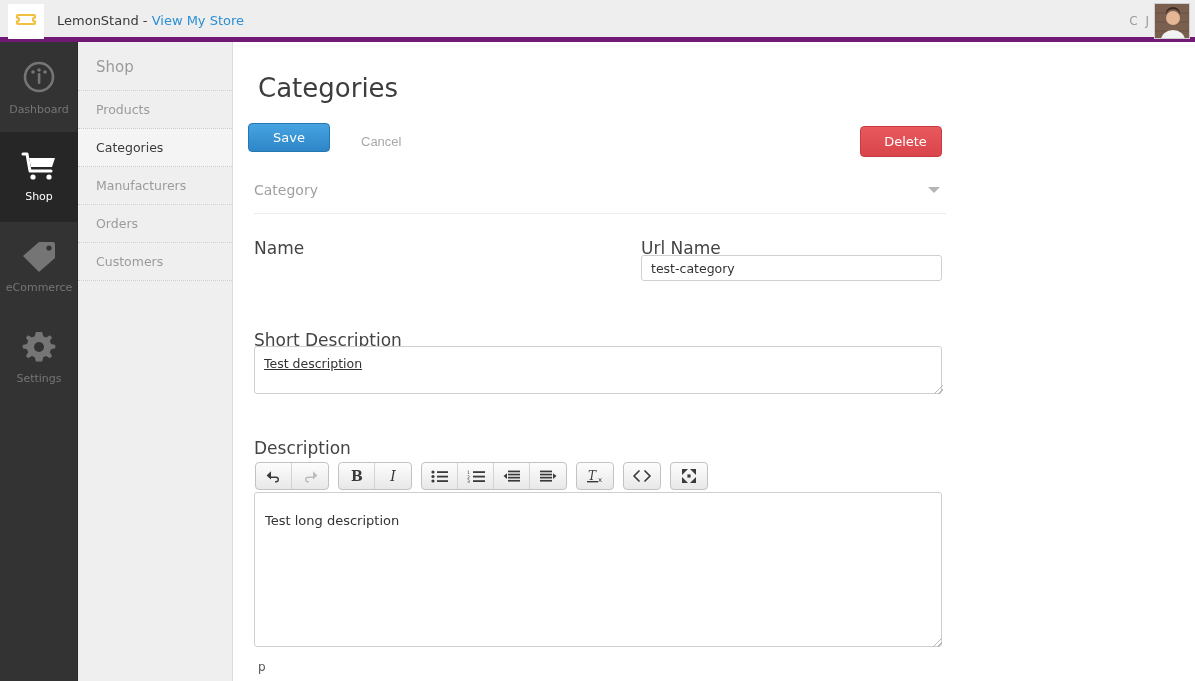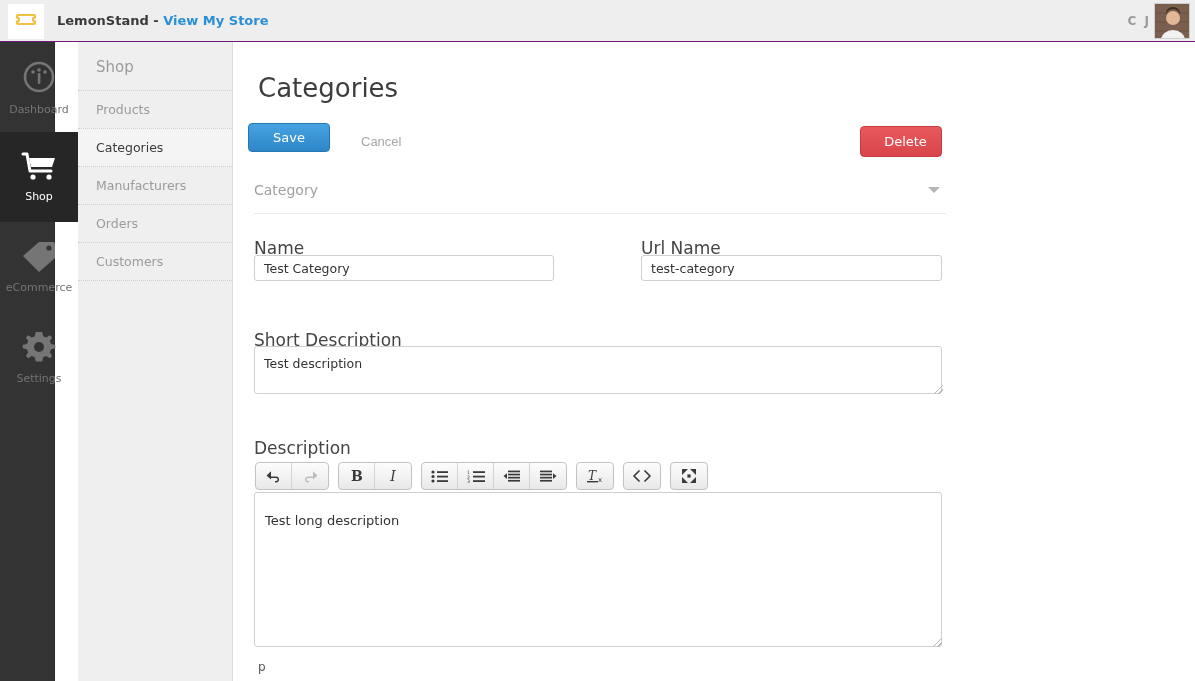--- a/index.html
+++ b/index.html
@@ -8,22 +8,21 @@
     font-family: "DejaVu Sans", "Liberation Sans", sans-serif;
     background: #ffffff;
     overflow: hidden;
   }
 
   
   .topbar {
     position: absolute; top: 0; left: 0;
     width: 1195px; height: 42px;
     background: #eeeeee;
-    border-bottom: 1px solid #701a75;
-    font-weight: bold;
+    border-bottom: 5px solid #701a75;
   }
   .logo-tile {
     position: absolute; left: 8px; top: 4px;
     width: 36px; height: 35px;
     background: #ffffff;
     display: flex; align-items: center; justify-content: center;
   }
   .brand {
     position: absolute; left: 57px; top: 13px;
     font-size: 13px; color: #3a3a3a;
@@ -39,21 +38,21 @@
     position: absolute; right: 5px; top: 3px;
     width: 36px; height: 36px;
     border: 1px solid #cfcfcf;
     background: #6a5348;
     overflow: hidden;
   }
 
   
   .nav-primary {
     position: absolute; left: 0; top: 42px;
-    width: 55px; height: 639px;
+    width: 78px; height: 639px;
     background: #333333;
     border-right: 1px solid #2a2a2a;
   }
   .nav-item {
     width: 78px; height: 90px;
     display: flex; flex-direction: column;
     align-items: center; justify-content: center;
     color: #757575;
     cursor: pointer;
   }
@@ -157,20 +156,21 @@
   .txt-area {
     position: absolute;
     border: 1px solid #cfcfcf;
     border-radius: 3px;
     background: #ffffff;
     font-size: 12.5px; color: #333333;
     padding: 8px 9px;
     resize: none;
     font-family: "DejaVu Sans", "Liberation Sans", sans-serif;
     line-height: 1.4;
+    text-decoration: underline;
   }
   .grip {
     position: absolute;
     width: 9px; height: 9px;
     pointer-events: none;
     background:
       linear-gradient(135deg, transparent 45%, #b9b9b9 45%, #b9b9b9 55%, transparent 55%),
       linear-gradient(135deg, transparent 70%, #b9b9b9 70%, #b9b9b9 80%, transparent 80%);
   }
 
@@ -331,21 +331,20 @@
   <button class="btn btn-save">Save</button>
   <button class="btn-cancel">Cancel</button>
   <button class="btn btn-delete">Delete</button>
 
   <div class="section-head">
     <span class="sh-label">Category</span>
     <span class="chev"></span>
   </div>
 
   <label class="field-label" id="lbl-name">Name</label>
-  <input class="txt-input" id="inp-name" type="text" value="Test Category" style="">
 
   <label class="field-label" id="lbl-url">Url Name</label>
   <input class="txt-input" id="inp-url" type="text" value="test-category" style="">
 
   <label class="field-label" id="lbl-short">Short Description</label>
   <textarea class="txt-area" id="ta-short" style="">Test description</textarea>
   <span class="grip" id="grip-short"></span>
 
   <label class="field-label" id="lbl-desc">Description</label>
 

